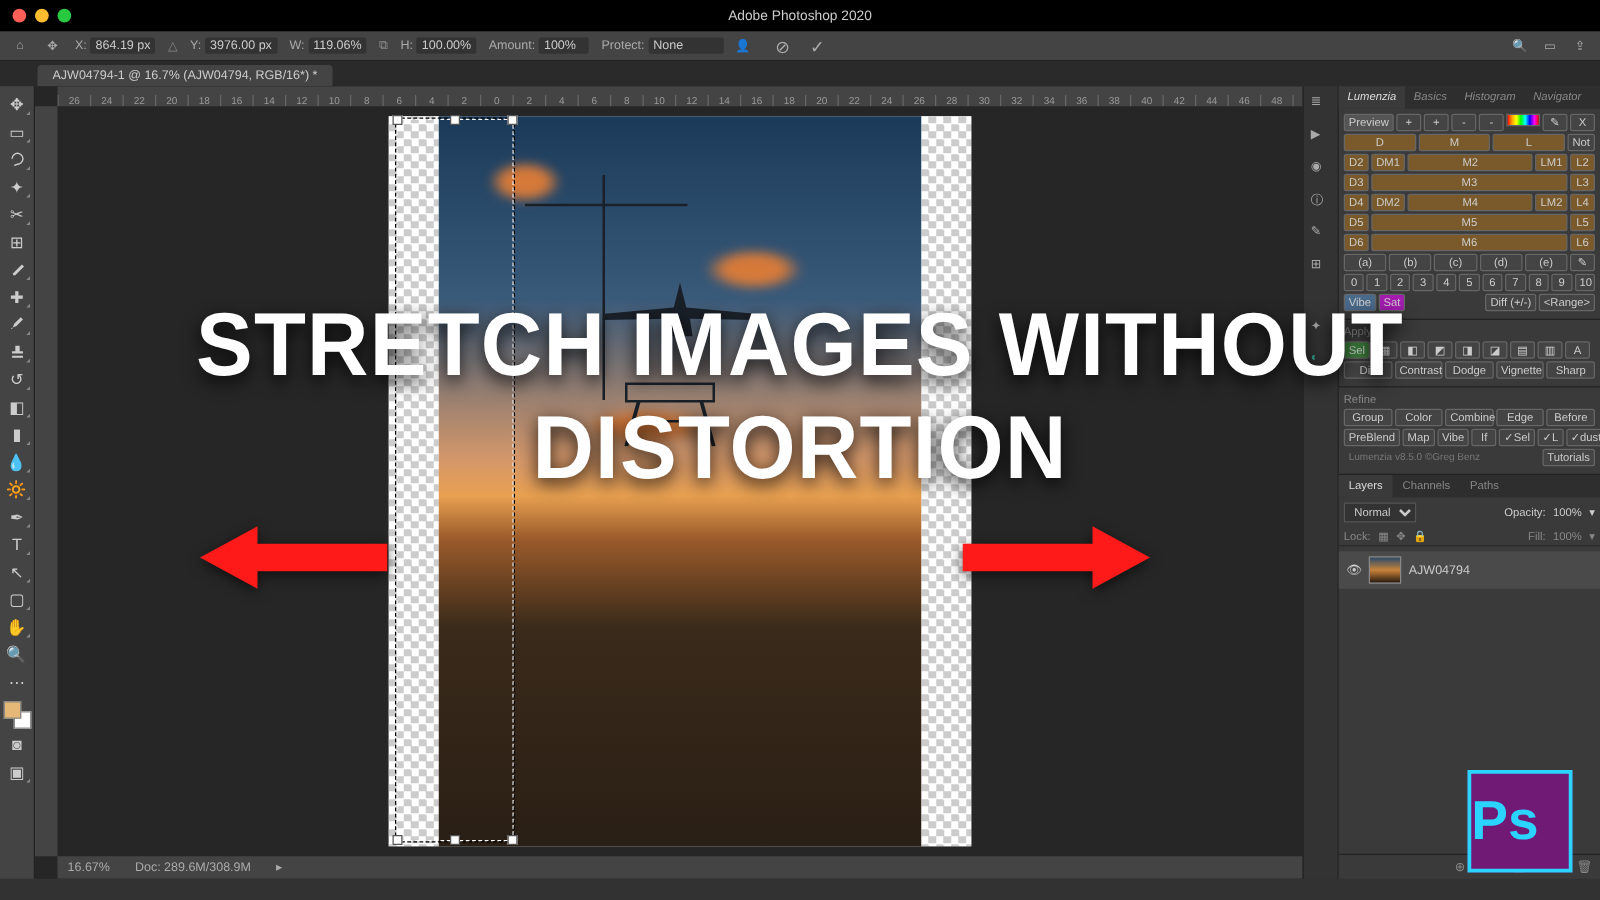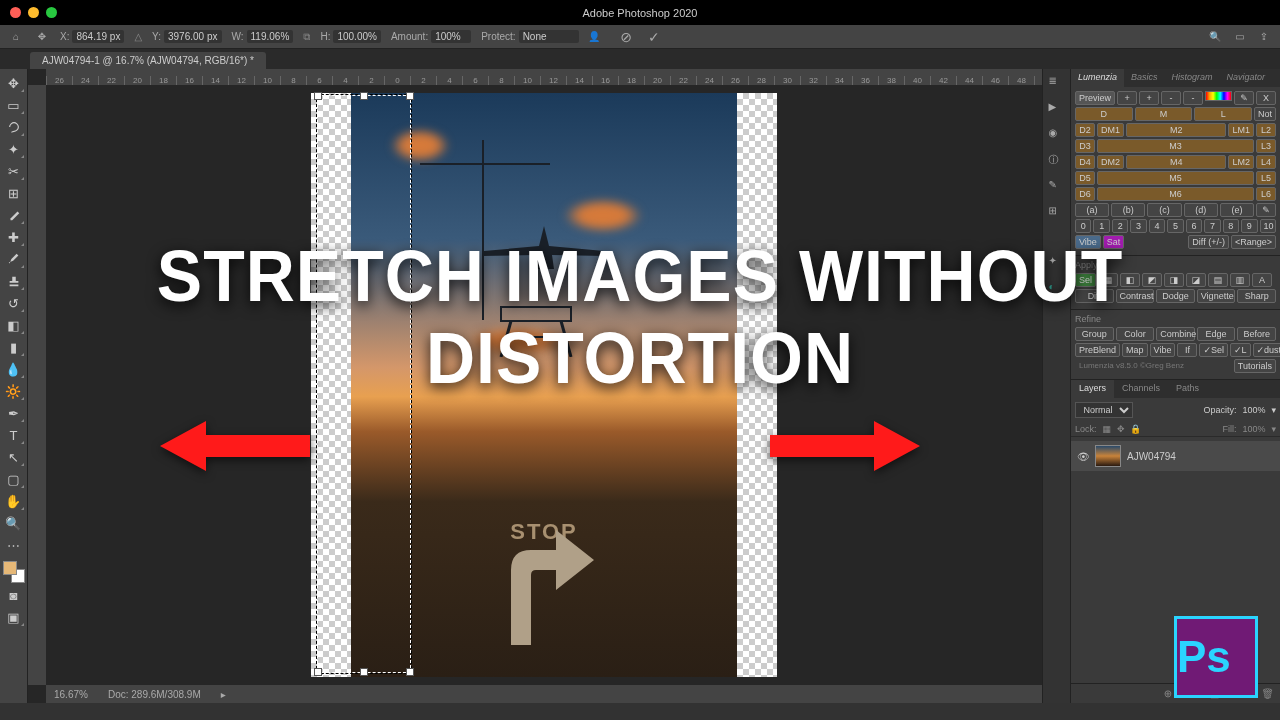--- a/index.html
+++ b/index.html
@@ -267,28 +267,20 @@
               </svg>
           </div>
           <div class="platform">
             <svg viewBox="0 0 110 60">
                 <rect x="20" y="10" width="70" height="14" fill="none" stroke="#1a2028" stroke-width="2"></rect>
                 <line x1="30" y1="24" x2="20" y2="60" stroke="#1a2028" stroke-width="3"></line>
                 <line x1="80" y1="24" x2="90" y2="60" stroke="#1a2028" stroke-width="3"></line>
                 <line x1="30" y1="40" x2="80" y2="40" stroke="#1a2028" stroke-width="2"></line>
               </svg>
           </div>
-          <div class="road">
-            <div class="stop">STOP</div>
-            <div class="roadarrow">
-              <svg width="120" height="130" viewBox="0 0 120 130">
-                  <path d="M35 130 L35 55 Q35 35 55 35 L80 35 L80 15 L118 45 L80 75 L80 55 L60 55 Q55 55 55 60 L55 130 Z" fill="#b0a088"></path>
-                </svg>
-            </div>
-          </div>
         </div>
 
         <div class="sel">
           <div class="handle h-tl"></div>
           <div class="handle h-tm"></div>
           <div class="handle h-tr"></div>
           <div class="handle h-bl"></div>
           <div class="handle h-bm"></div>
           <div class="handle h-br"></div>
         </div>

